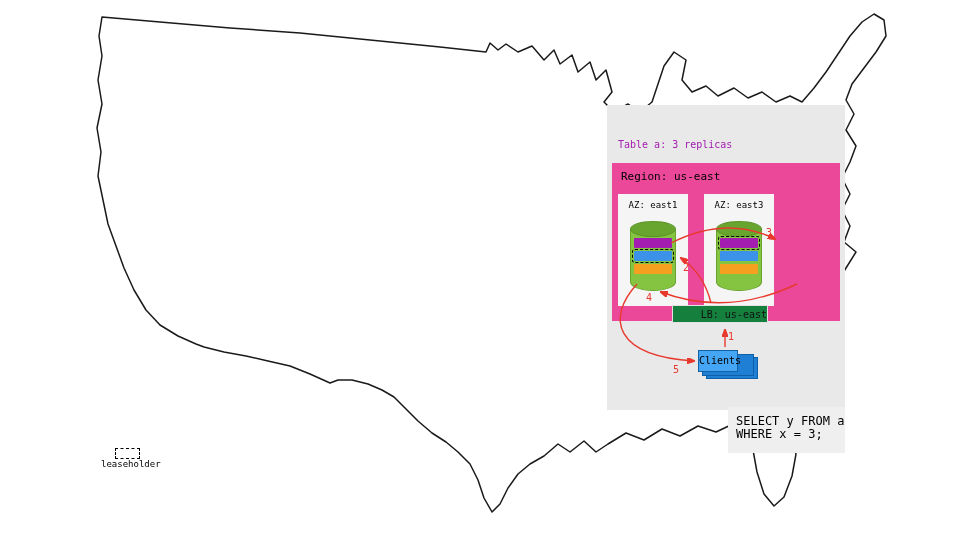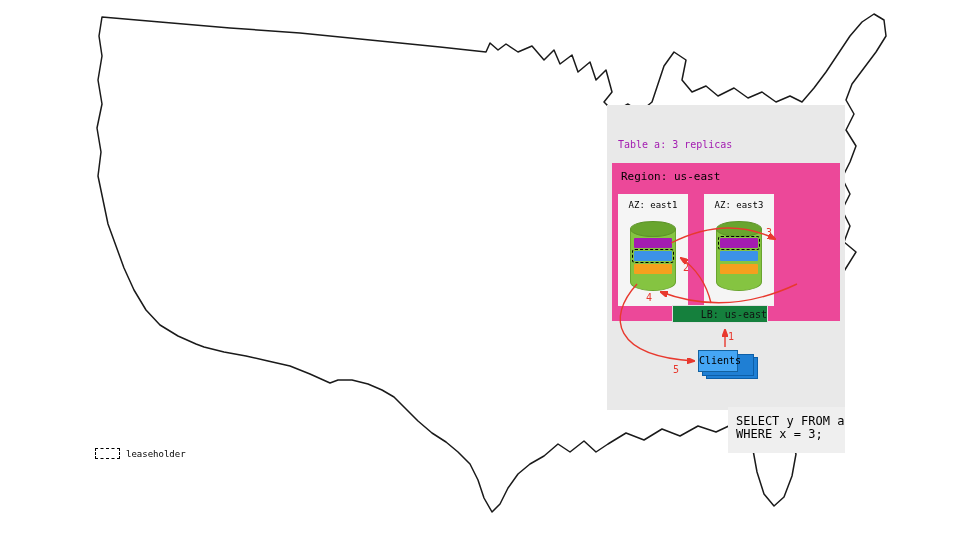--- a/index.html
+++ b/index.html
@@ -45,21 +45,21 @@
   .clients-layer.l2{left:4px;top:4px;}
   .clients-box{position:absolute;left:0;top:0;width:40px;height:22px;background:var(--clients-blue,#45a6f5);
                border:1px solid #1261a0;font-size:10px;line-height:20px;text-align:center;color:#000;}
 
   .sql-box{position:absolute;left:728px;top:407px;width:117px;height:46px;background:#efefef;
            z-index:2;padding:8px 0 0 8px;font-size:12px;line-height:13px;color:#000;}
 
   .flow-num{position:absolute;z-index:5;color:var(--arrow-red,#e8392e);font-size:10px;
             transform:translate(-50%,-50%);}
 
-  .lease-legend{position:absolute;left:95px;top:448px;z-index:1;display:flex;align-items:center;}
+  .lease-legend{position:absolute;left:95px;top:448px;z-index:1;display:flex;align-items:center;flex-direction:column;}
   .lease-swatch{display:inline-block;width:25px;height:11px;border:1.5px dashed #000;background:transparent;}
   .lease-label{margin-left:6px;font-size:9px;color:#000;}
 </style>
 </head>
 <body>
 
 <div class="stage">
 
   <svg class="map" width="960" height="540" viewBox="0 0 960 540">
     <path d="M102,17 L160,22 L230,28 L300,33 L370,40 L440,47 L486,52

